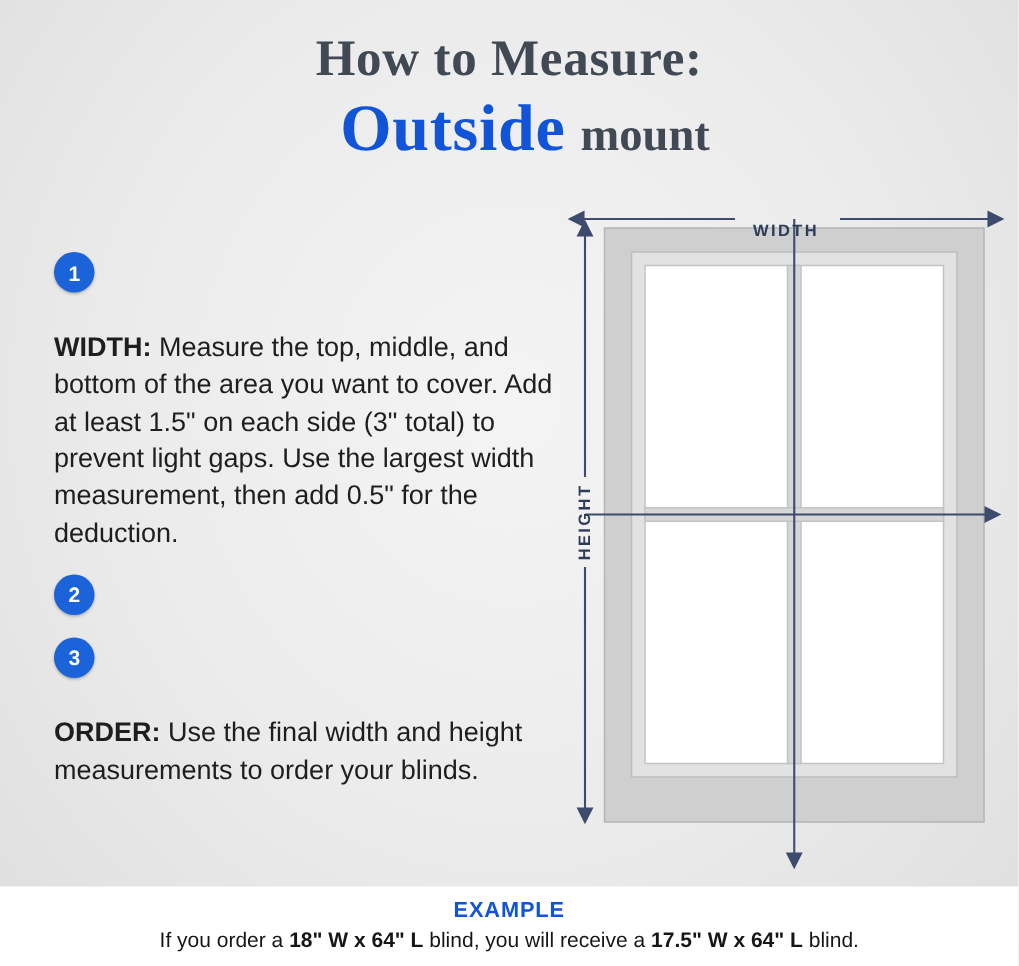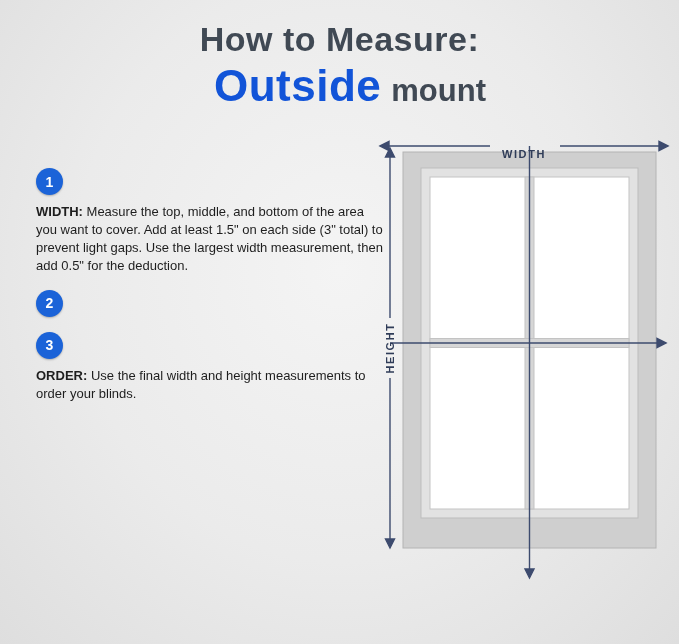--- a/index.html
+++ b/index.html
@@ -5,39 +5,39 @@
   html,body{margin:0;padding:0;}
   .page{
     position:relative;
     width:679px;height:644px;
     overflow:hidden;
     font-family:"Liberation Sans",sans-serif;
     background:radial-gradient(ellipse at 50% 42%, #f4f4f4 0%, #ebebeb 55%, #dedede 100%);
   }
 
   
-  .title{position:absolute;top:20px;left:0;width:100%;text-align:center;line-height:1.15;}
+  .title{position:absolute;top:20px;left:0;width:100%;text-align:center;line-height:1.15;font-family:Liberation Serif, serif;}
   .title-line1{font-size:34px;font-weight:700;color:#404954;letter-spacing:.5px;}
   .title-line2{margin-top:2px;}
   .title-highlight{font-size:44px;font-weight:700;color:#1254d8;letter-spacing:.5px;margin-left:21px;}
   .title-suffix{font-size:31px;font-weight:700;color:#404954;margin-left:10px;}
 
   
   .steps{position:absolute;left:36px;top:168px;width:348px;}
   .step{margin-bottom:15px;}
   .step-badge{
     width:27px;height:27px;border-radius:50%;
     background:#1b63d8;color:#ffffff;
     display:flex;align-items:center;justify-content:center;
     font-size:14px;font-weight:700;
     box-shadow:0 1px 2px rgba(0,0,0,.25);
   }
   .step-text{
-    margin:8px 0 0 0;
-    font-size:13px;line-height:1.38;color:#1e1e1e;
+    margin:24px 0 0 0;
+    font-size:18px;line-height:1.38;color:#1e1e1e;
   }
   .step-text b{font-weight:700;}
 
   
   .diagram{position:absolute;left:378px;top:132px;width:292px;height:452px;}
   .diagram svg{display:block;}
   .diagram-label{
     position:absolute;font-size:11px;font-weight:700;
     letter-spacing:1.6px;color:#2f3c58;white-space:nowrap;
   }
@@ -116,14 +116,18 @@
       <g stroke="#3d4b6e" stroke-width="1.4" fill="#3d4b6e">
         <line x1="12" y1="211" x2="280" y2="211"></line>
         <polygon points="288,211 279,206.5 279,215.5"></polygon>
       </g>
     </svg>
 
     <div class="diagram-label label-width">WIDTH</div>
     <div class="diagram-label label-height">HEIGHT</div>
   </div>
 
+  <div class="example">
+    <div class="example-heading">EXAMPLE</div>
+    <div class="example-text"><span>If you order a </span><b>18" W x 64" L</b><span> blind, you will receive a </span><b>17.5" W x 64" L</b><span> blind.</span></div>
+  </div>
 
 </div>
 
 </body></html>

